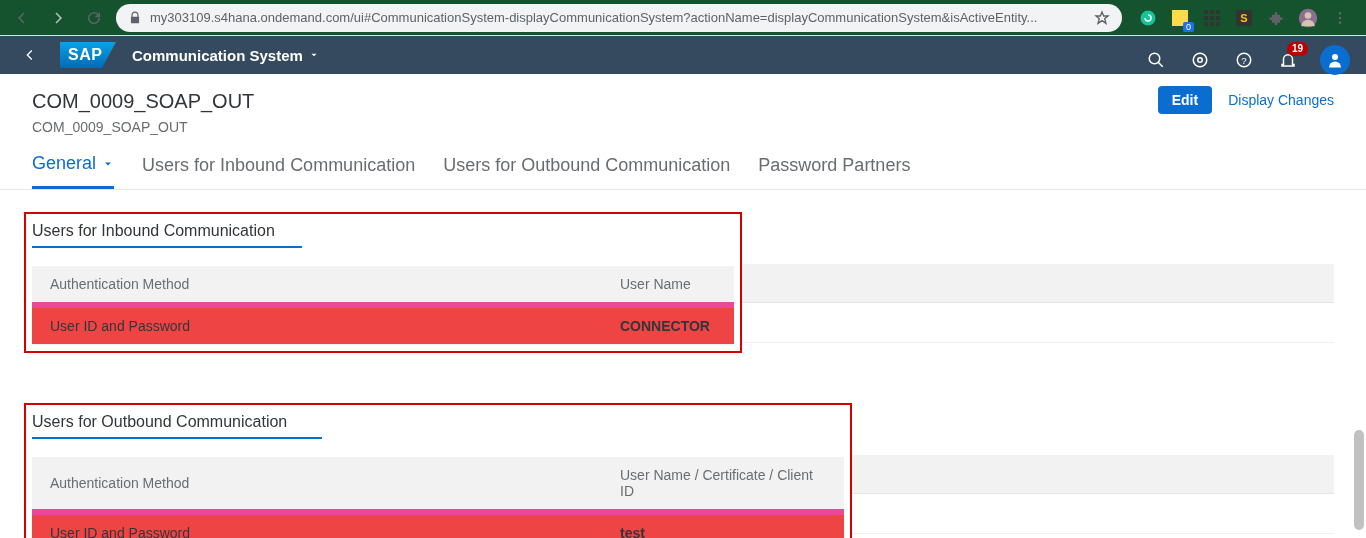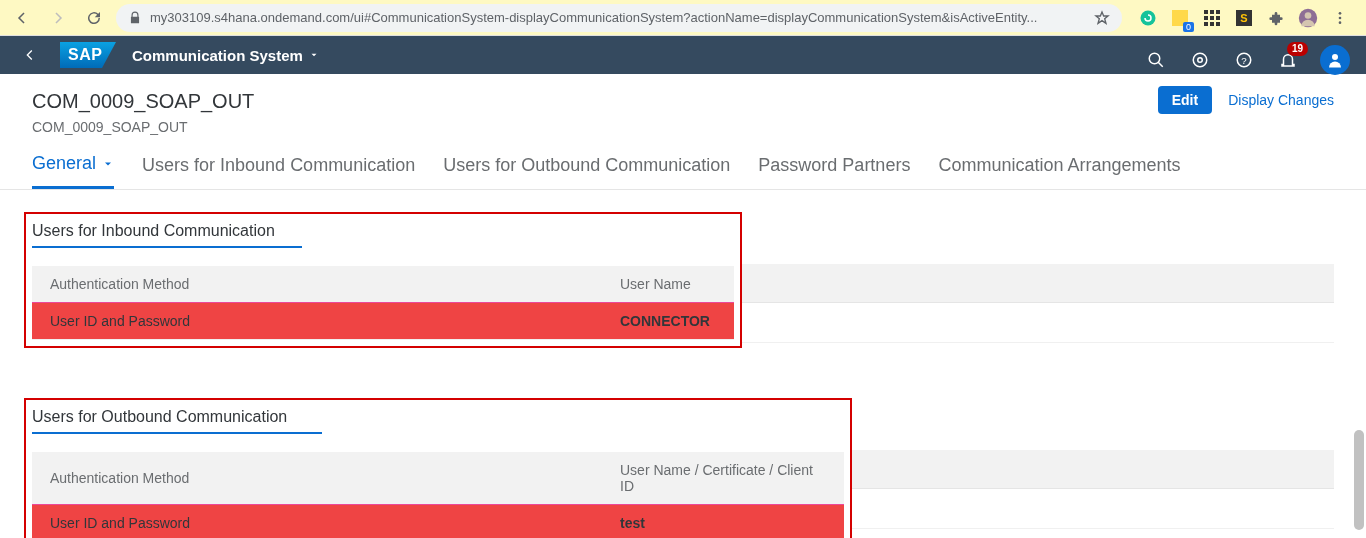--- a/index.html
+++ b/index.html
@@ -1,21 +1,21 @@
 <!DOCTYPE html>
 <html><head>
 <meta charset="utf-8">
 <style>
   * { box-sizing: border-box; margin: 0; padding: 0; font-family: "Segoe UI", Arial, sans-serif; }
   body { background: #fff; width: 1366px; overflow-x: hidden; }
 
   
   .chrome-bar {
     height: 36px;
-    background: #fef9c3;
+    background: #14532d;
     display: flex;
     align-items: center;
     padding: 0 8px;
     gap: 8px;
     border-bottom: 1px solid #e0e0e0;
   }
   .chrome-nav-btn {
     width: 28px; height: 28px;
     display: flex; align-items: center; justify-content: center;
     color: #5f6368; cursor: pointer;
@@ -116,21 +116,21 @@
     position: relative;
     margin-left: -8px;
   }
   .red-box.partial-710 { width: 718px; }
   .red-box.partial-820 { width: 828px; }
 
   
   .data-table { width: 100%; border-collapse: collapse; }
   .data-table thead th {
     background:#f2f2f2; text-align:left; font-weight:400; color:#6a6d70;
-    font-size:14px; padding:10px 18px; border-bottom:1px solid #ec4899;
+    font-size:14px; padding:10px 18px; border-bottom:6px solid #ec4899;
   }
   .data-table tbody td {
     padding:10px 18px; font-size:14px; color:#32363a; border-bottom:1px solid #f0f0f0;
     background:#ef4444;
   }
   .bold { font-weight:700; }
 
   .scroll-track {
     position:fixed; right:2px; top:430px; width:10px; height:100px;
     background:#c1c1c1; border-radius:5px;
@@ -284,23 +284,20 @@
         </svg>
     </div>
     <div class="tab">
         <span>Users for Inbound Communication</span>
       </div>
     <div class="tab">
         <span>Users for Outbound Communication</span>
       </div>
     <div class="tab">
         <span>Password Partners</span>
-      </div>
-    <div class="tab">
-        <span>Communication Arrangements</span>
       </div>
   </div>
 
   <div class="section">
     <div style="width:718px;">
       <div class="red-box partial-710">
         <div class="section-title">Users for Inbound Communication</div>
         <div class="section-title-underline"></div>
         <table class="data-table">
           <thead>

